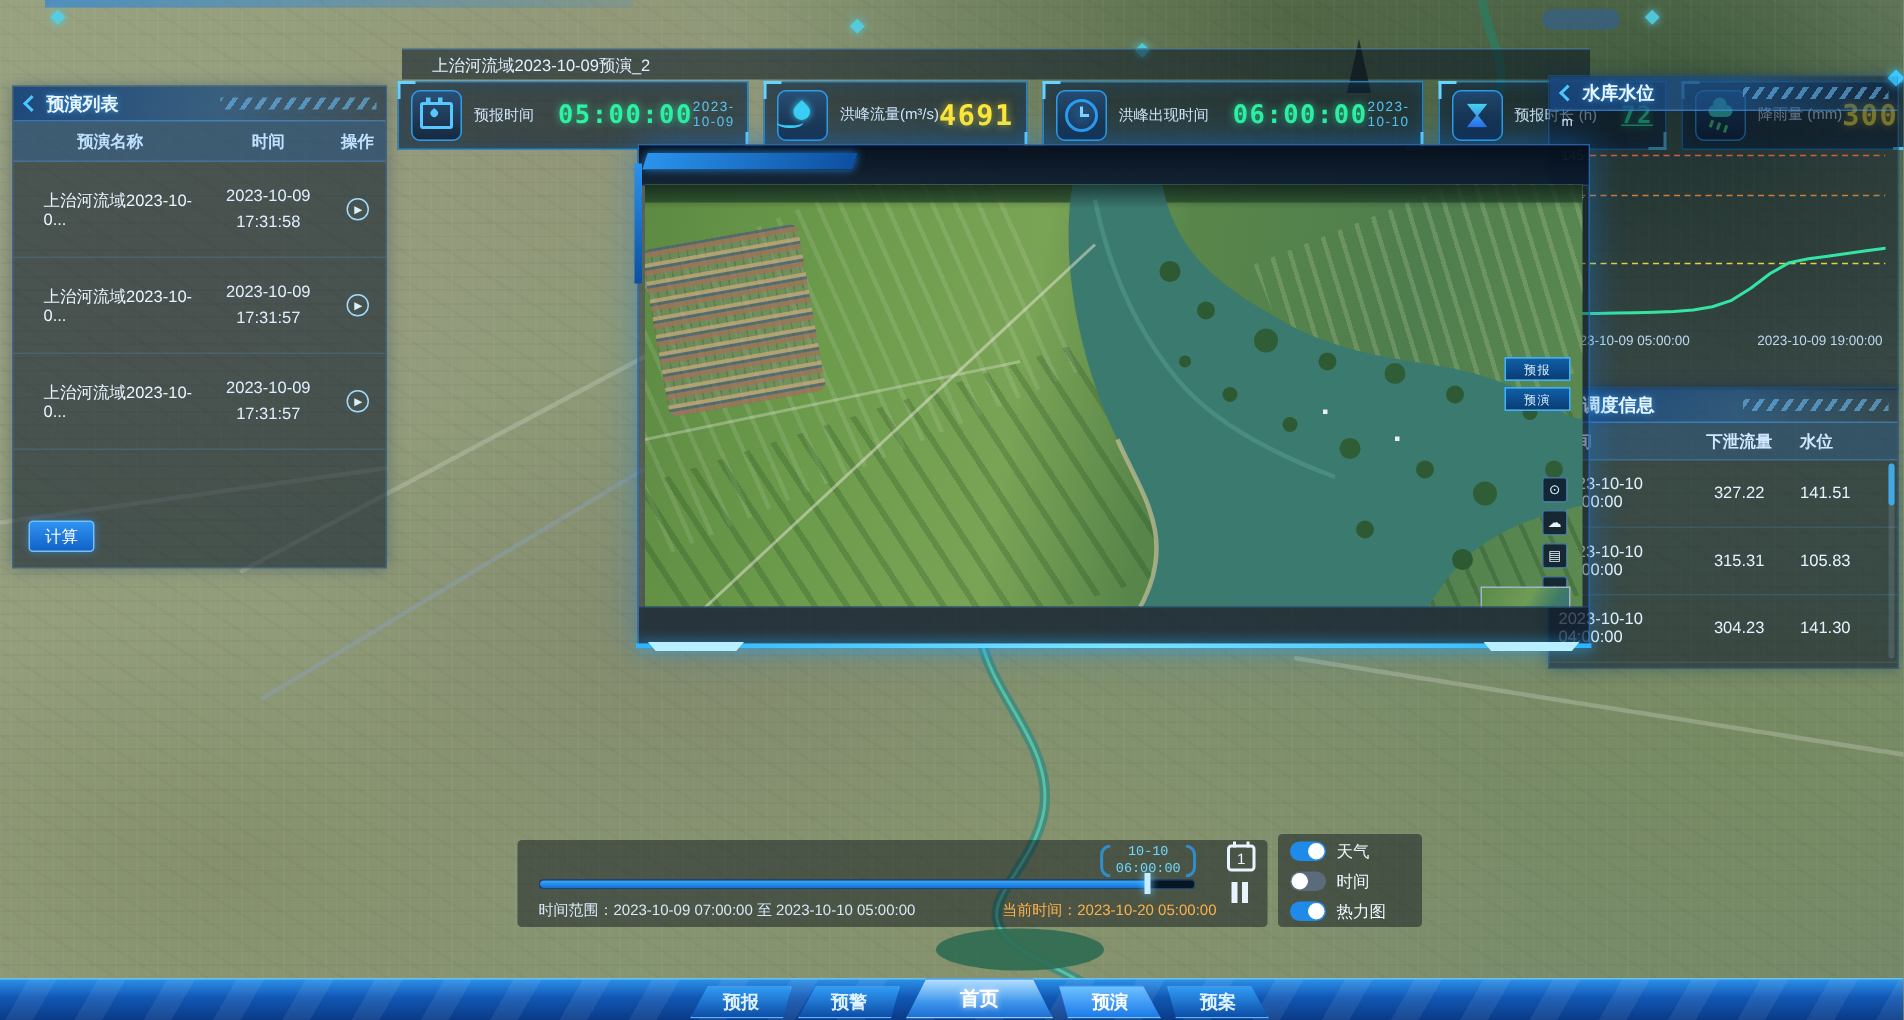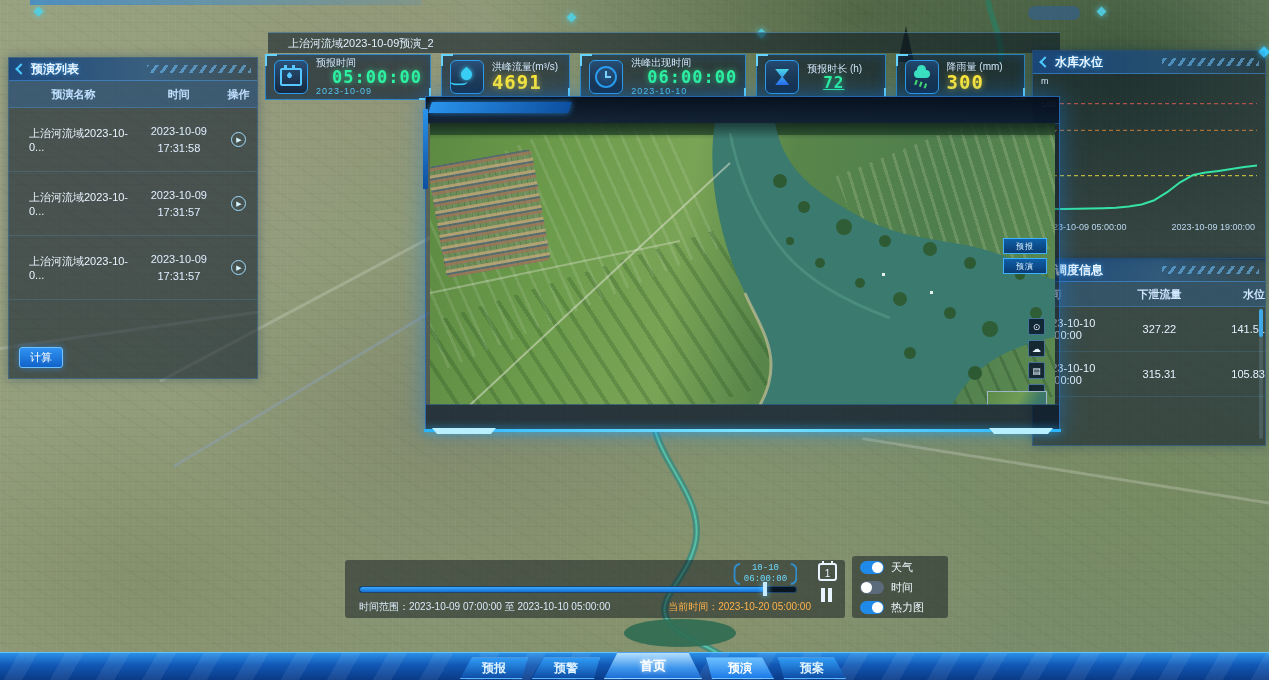--- a/index.html
+++ b/index.html
@@ -51,21 +51,21 @@
   .stats{left:265px;top:54px;width:760px;height:46px;z-index:10;display:flex;gap:10px;}
   .card{flex:1;display:flex;align-items:center;gap:8px;padding:4px 8px;
     background:rgba(8,22,40,.62);border:1px solid rgba(42,157,240,.75);position:relative;
     box-shadow:inset 0 0 12px rgba(20,90,160,.35);}
   .card::before,.card::after{content:"";position:absolute;width:10px;height:10px;}
   .card::before{left:-1px;top:-1px;border-left:2px solid #66d4ff;border-top:2px solid #66d4ff;}
   .card::after{right:-1px;bottom:-1px;border-right:2px solid #66d4ff;border-bottom:2px solid #66d4ff;}
   .ic-wrap{width:32px;height:32px;flex:0 0 auto;border:1px solid #2a9df0;border-radius:6px;
     background:linear-gradient(180deg,rgba(32,86,150,.6),rgba(10,30,60,.75));
     display:flex;align-items:center;justify-content:center;position:relative;}
-  .card-txt{display:flex;flex-direction:column;line-height:1.1;min-width:0;}
+  .card-txt{display:flex;line-height:1.1;min-width:0;align-items:center;}
   .c-label{font-size:10px;color:#cfe6fa;white-space:nowrap;}
   .c-value{font-family:"DejaVu Sans Mono",monospace;font-size:17px;font-weight:bold;letter-spacing:1px;}
   .v-green{color:#2df2a2;text-shadow:0 0 6px rgba(45,242,162,.7);margin-left:16px;}
   .v-yellow{color:#ffe838;text-shadow:0 0 6px rgba(255,232,56,.6);}
   .c-sub{font-size:9px;color:#55c8f5;letter-spacing:1px;}
   
   .i-cal{width:18px;height:14px;border:2px solid #56c8ff;border-radius:2px;position:relative;}
   .i-cal::before{content:"";position:absolute;left:2px;top:-5px;width:3px;height:3px;background:#56c8ff;box-shadow:8px 0 #56c8ff;}
   .i-cal::after{content:"";position:absolute;left:5px;top:3px;width:5px;height:5px;background:#56c8ff;border-radius:0 50% 50% 50%;transform:rotate(45deg);}
   .i-drop{width:11px;height:11px;background:#3ad0f5;border-radius:0 50% 50% 50%;transform:rotate(45deg);position:relative;top:-3px;box-shadow:0 0 5px #3ad0f5;}
@@ -101,21 +101,21 @@
   .corner-diamond{position:absolute;right:-3px;top:-3px;width:8px;height:8px;background:#39c8ff;
     transform:rotate(45deg);box-shadow:0 0 6px #39c8ff;}
   .chart-wrap{position:relative;padding:4px 6px 0;}
   .chart-unit{font-size:9px;color:#d8ecff;position:absolute;left:8px;top:2px;}
   .chart-svg{width:218px;height:132px;margin-top:10px;display:block;}
   .x-labels{display:flex;justify-content:space-between;padding:2px 4px 0;}
   .x-labels span{font-size:9px;color:#bcd8f0;white-space:nowrap;}
   .info-panel{left:1032px;top:258px;width:232px;height:186px;}
   .d-head{display:flex;align-items:center;height:24px;background:rgba(42,110,180,.3);border-bottom:1px solid rgba(90,170,240,.3);}
   .d-head span{font-size:11px;color:#cfe6ff;font-weight:bold;}
-  .dc-time{width:37%;padding-left:6px;box-sizing:border-box;} .dc-flow{width:35%;text-align:center;} .dc-level{width:28%;text-align:right;}
+  .dc-time{width:37%;padding-left:6px;box-sizing:border-box;} .dc-flow{width:35%;text-align:center;} .dc-level{width:28%;text-align:left;}
   .d-row{display:flex;align-items:center;min-height:44px;border-bottom:1px solid rgba(80,160,220,.18);}
   .d-row span{font-size:11px;color:#e6f2ff;}
   .scroll-track{position:absolute;right:2px;top:50px;bottom:6px;width:4px;background:rgba(180,220,255,.15);border-radius:2px;}
   .scroll-thumb{position:absolute;top:0;left:0;width:4px;height:28px;background:#3fa9e8;border-radius:2px;cursor:pointer;}
   
   .video-window{left:425px;top:96px;width:633px;height:332px;z-index:20;position:absolute;
     background:rgba(8,18,34,.4);border:1px solid rgba(40,110,190,.85);
     box-shadow:0 0 22px rgba(20,120,220,.5);}
   .vw-top{position:absolute;left:0;right:0;top:0;height:26px;
     background:linear-gradient(180deg,rgba(5,14,28,.95),rgba(10,26,48,.85));
@@ -352,20 +352,25 @@
   <div class="d-row">
     <span class="dc-time">2023-10-10 06:00:00</span>
     <span class="dc-flow">327.22</span>
     <span class="dc-level">141.51</span>
   </div>
   <div class="d-row">
     <span class="dc-time">2023-10-10 05:00:00</span>
     <span class="dc-flow">315.31</span>
     <span class="dc-level">105.83</span>
   </div>
+  <div class="d-row">
+    <span class="dc-time">2023-10-10 04:00:00</span>
+    <span class="dc-flow">304.23</span>
+    <span class="dc-level">141.30</span>
+  </div>
   <div class="scroll-track">
     <div class="scroll-thumb"></div>
   </div>
 </div>
 
 <div class="video-window">
   <div class="vw-top"></div>
   <div class="vw-left-accent"></div>
   <div class="vw-scene">
     <div class="fp f1"></div>

